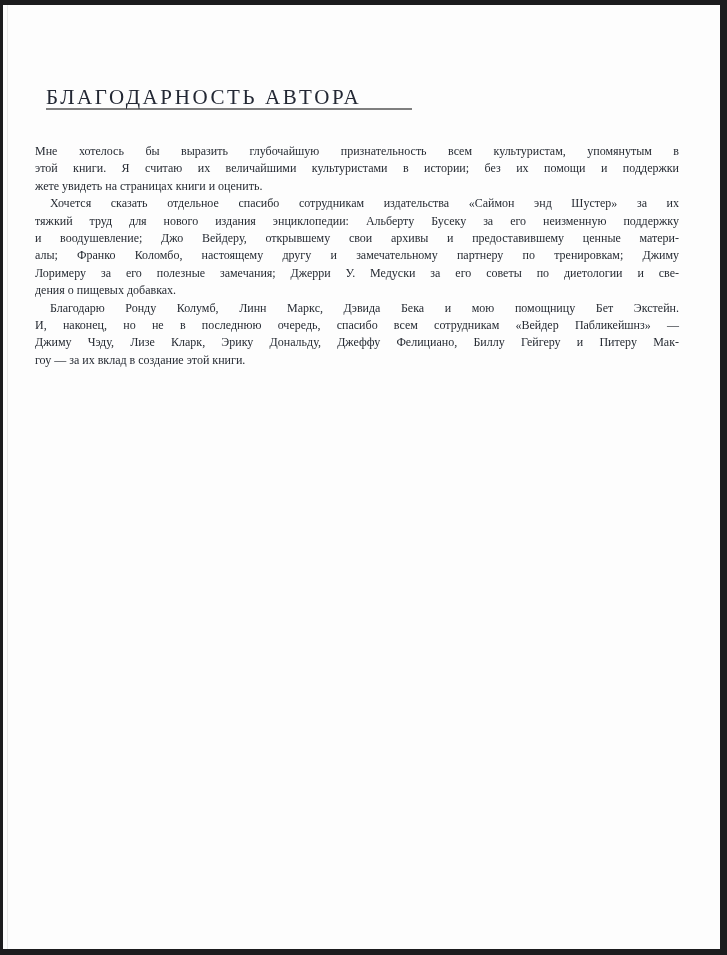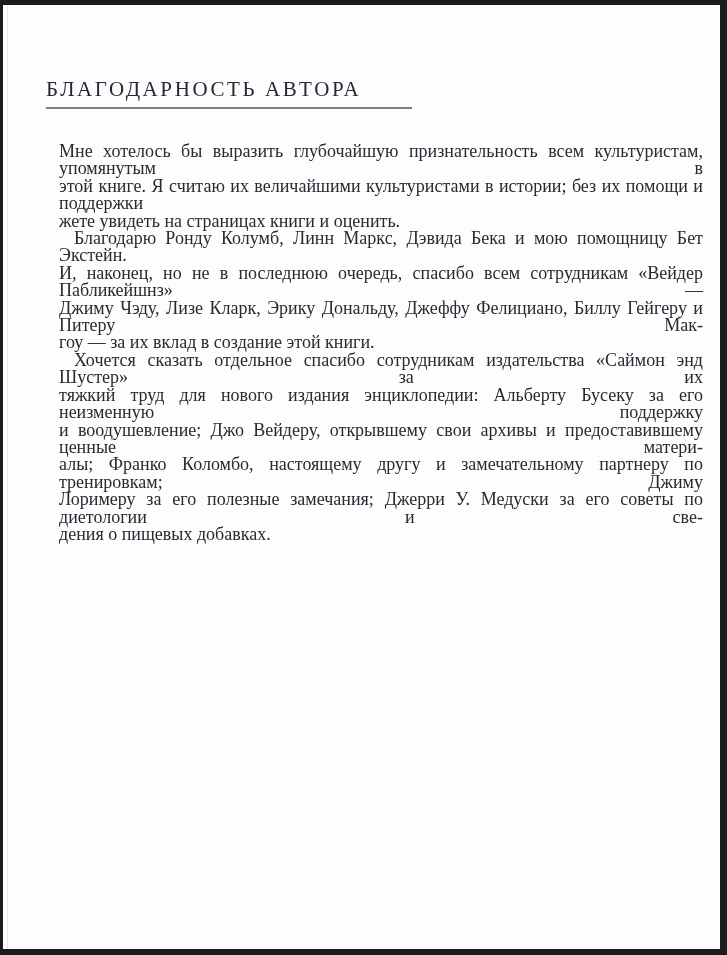--- a/index.html
+++ b/index.html
@@ -28,40 +28,39 @@
     position: absolute;
     left: 4px;
     top: 0;
     bottom: 0;
     width: 1px;
     background: rgba(70, 70, 70, 0.10);
   }
   .title-wrap {
     position: absolute;
     left: 43px;
-    top: 73px;
+    top: 81px;
     width: 366px;
-    padding-bottom: 7px;
     border-bottom: 2px solid var(--underline, #7f7f7f);
   }
   h1.title {
     margin: 0;
     font-size: 21px;
     line-height: 22px;
     font-weight: 400;
     letter-spacing: 2.6px;
     white-space: nowrap;
     color: var(--ink-title, #232834);
   }
   .bodytext {
     position: absolute;
-    left: 56px;
+    left: 32px;
     top: 138px;
     width: 644px;
-    font-size: 18px;
+    font-size: 12px;
     line-height: 17.4px;
     color: var(--ink, #262b33);
   }
   .paragraph { margin: 0; }
   .line {
     text-align: justify;
     text-align-last: justify;
   }
   .line.last { text-align-last: left; }
   .line.indent { text-indent: 15px; }
@@ -72,33 +71,33 @@
 <div class="page">
   <div class="scan-artifact"></div>
 
   <div class="title-wrap">
     <h1 class="title">БЛАГОДАРНОСТЬ АВТОРА</h1>
   </div>
 
   <div class="bodytext">
       <div class="paragraph">
         <div class="line">Мне хотелось бы выразить глубочайшую признательность всем культуристам, упомянутым в</div>
-        <div class="line">этой книге. Я считаю их величайшими культуристами в истории; без их помощи и поддержки</div>
+        <div class="line">этой книги. Я считаю их величайшими культуристами в истории; без их помощи и поддержки</div>
       </div>
       <div class="paragraph">
         <div class="line last">жете увидеть на страницах книги и оценить.</div>
-      </div>
-      <div class="paragraph">
-        <div class="line indent">Благодарю Ронду Колумб, Линн Маркс, Дэвида Бека и мою помощницу Бет Экстейн.</div>
-        <div class="line">И, наконец, но не в последнюю очередь, спасибо всем сотрудникам «Вейдер Пабликейшнз» —</div>
-        <div class="line">Джиму Чэду, Лизе Кларк, Эрику Дональду, Джеффу Фелициано, Биллу Гейгеру и Питеру Мак-</div>
-        <div class="line last">гоу — за их вклад в создание этой книги.</div>
       </div>
       <div class="paragraph">
         <div class="line indent">Хочется сказать отдельное спасибо сотрудникам издательства «Саймон энд Шустер» за их</div>
         <div class="line">тяжкий труд для нового издания энциклопедии: Альберту Бусеку за его неизменную поддержку</div>
         <div class="line">и воодушевление; Джо Вейдеру, открывшему свои архивы и предоставившему ценные матери-</div>
         <div class="line">алы; Франко Коломбо, настоящему другу и замечательному партнеру по тренировкам; Джиму</div>
         <div class="line">Лоримеру за его полезные замечания; Джерри У. Медуски за его советы по диетологии и све-</div>
         <div class="line last">дения о пищевых добавках.</div>
       </div>
+      <div class="paragraph">
+        <div class="line indent">Благодарю Ронду Колумб, Линн Маркс, Дэвида Бека и мою помощницу Бет Экстейн.</div>
+        <div class="line">И, наконец, но не в последнюю очередь, спасибо всем сотрудникам «Вейдер Пабликейшнз» —</div>
+        <div class="line">Джиму Чэду, Лизе Кларк, Эрику Дональду, Джеффу Фелициано, Биллу Гейгеру и Питеру Мак-</div>
+        <div class="line last">гоу — за их вклад в создание этой книги.</div>
+      </div>
     </div>
 </div>
 
 </body></html>

